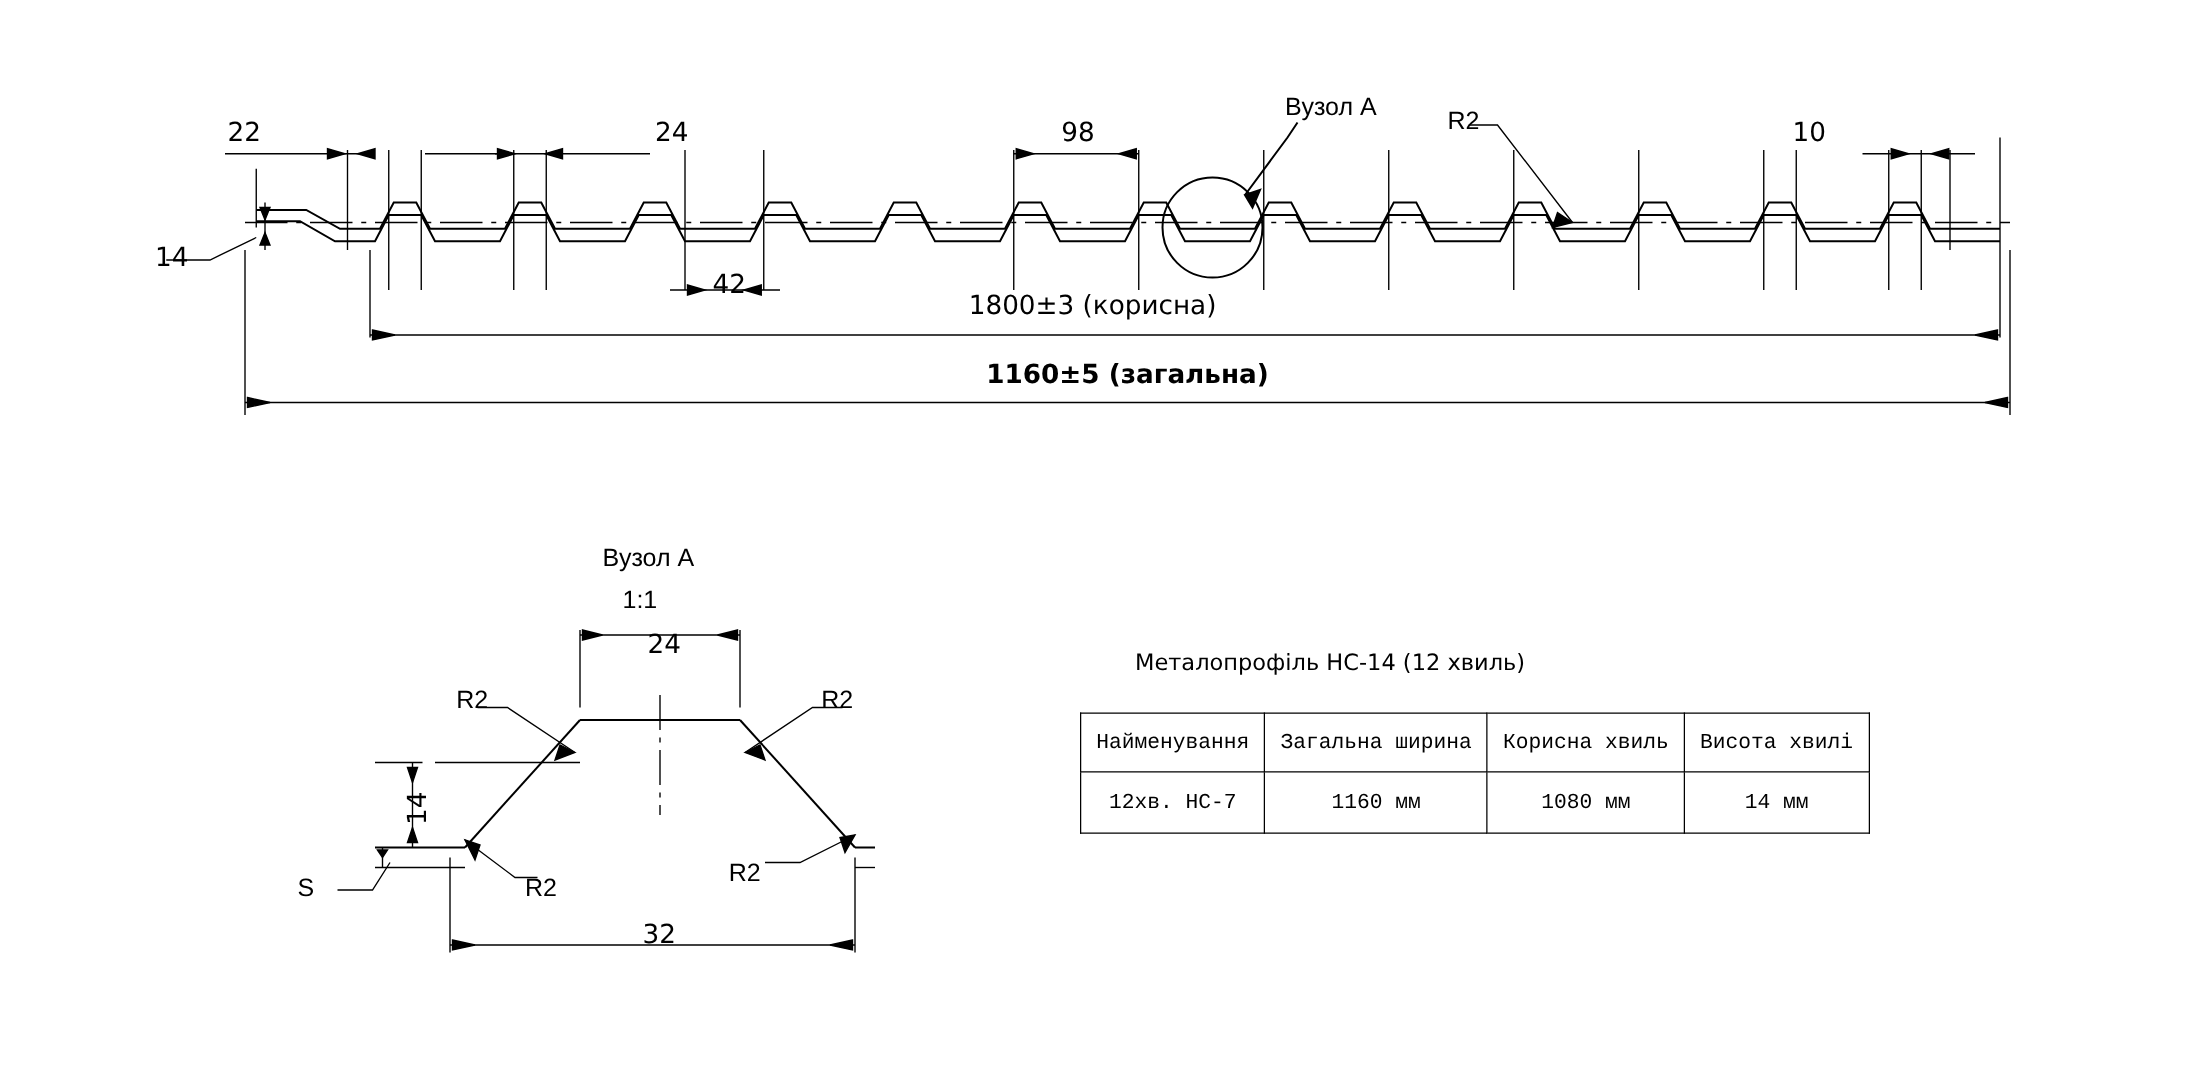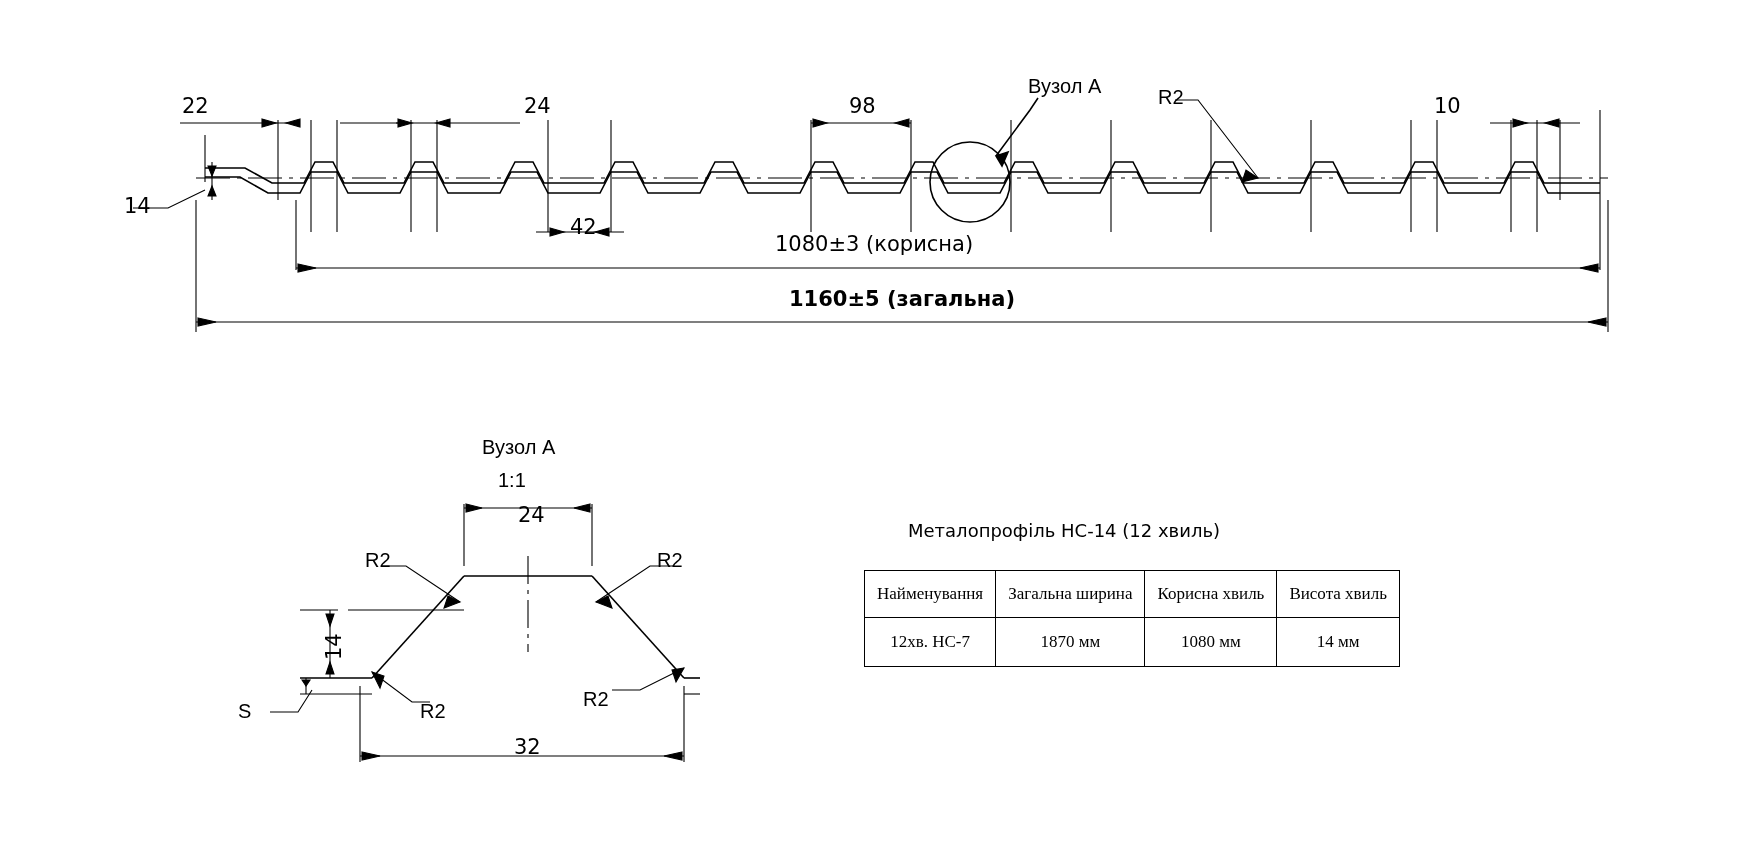--- a/index.html
+++ b/index.html
@@ -33,21 +33,21 @@
   }
   .lbl.vert {
     transform: rotate(-90deg);
     transform-origin: left top;
   }
   .tbl {
     position: absolute;
     left: 864px;
     top: 570px;
     border-collapse: collapse;
-    font-family: Liberation Serif, serif;
+    font-family: Liberation Mono, monospace;
     font-size: 17px;
     padding-left: 43px;
   }
   .tbl th, .tbl td {
     border: 1.4px solid #000;
     text-align: center;
     padding: 0;
     font-weight: normal;
   }
   .tbl th {
@@ -296,21 +296,21 @@
 <div class="lbl" style="left:1434px; top:94px;">10</div>
 
 <div class="lbl" style="left:570px; top:215px;">42</div>
 
 <div class="lbl" style="left:124px; top:194px;">14</div>
 
 <div class="lbl mono" style="left:1158px; top:86px;">R2</div>
 
 <div class="lbl mono" style="left:1028px; top:75px;">Вузол A</div>
 
-<div class="lbl" style="left:775px; top:232px;">1080±3 (корисна)</div>
+<div class="lbl" style="left:775px; top:232px;">1800±3 (корисна)</div>
 
 <div class="lbl" style="left:789px; top:287px;font-weight:bold;">1160±5 (загальна)</div>
 
 <div class="lbl mono" style="left:482px; top:436px;">Вузол A</div>
 
 <div class="lbl mono" style="left:498px; top:469px;">1:1</div>
 
 <div class="lbl" style="left:518px; top:503px;">24</div>
 
 <div class="lbl" style="left:514px; top:735px;">32</div>
@@ -328,24 +328,24 @@
 <div class="lbl mono" style="left:583px; top:688px;">R2</div>
 
 <div class="tbl-title">Металопрофіль НС-14 (12 хвиль)</div>
 
 <table class="tbl">
   <thead>
     <tr>
       <th class="first">Найменування</th>
       <th>Загальна ширина</th>
       <th>Корисна хвиль</th>
-      <th>Висота хвиль</th>
+      <th>Висота хвилі</th>
     </tr>
   </thead>
   <tbody>
     <tr>
       <td class="first">12хв. НС-7</td>
-      <td>1870 мм</td>
+      <td>1160 мм</td>
       <td>1080 мм</td>
       <td>14 мм</td>
     </tr>
   </tbody>
 </table>
 
 </body></html>

